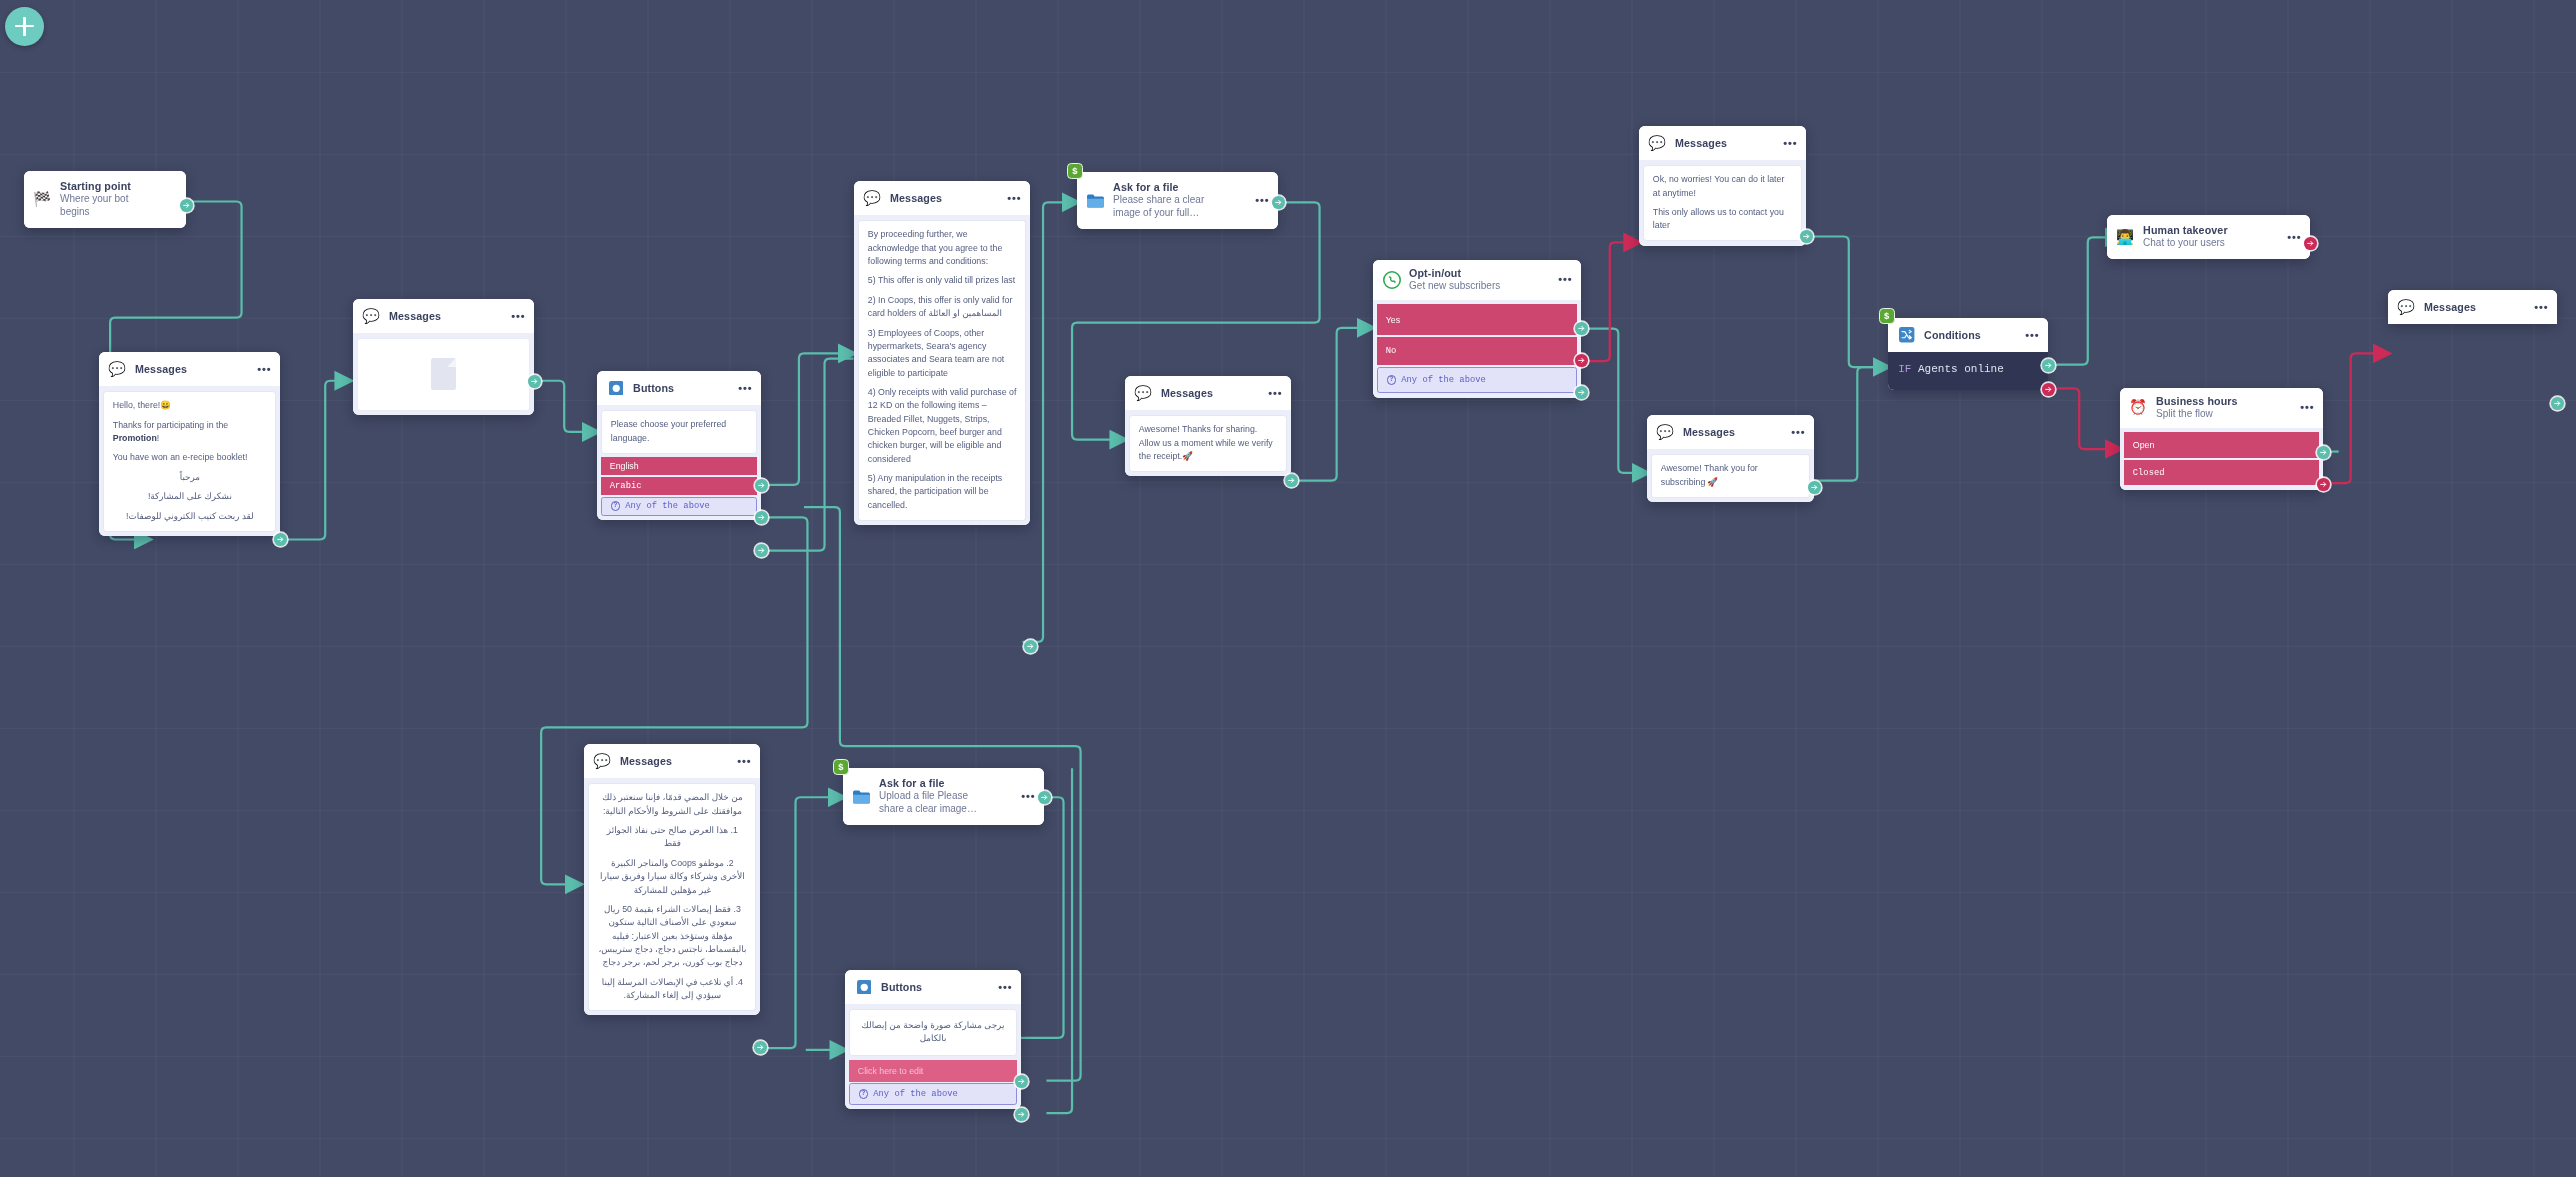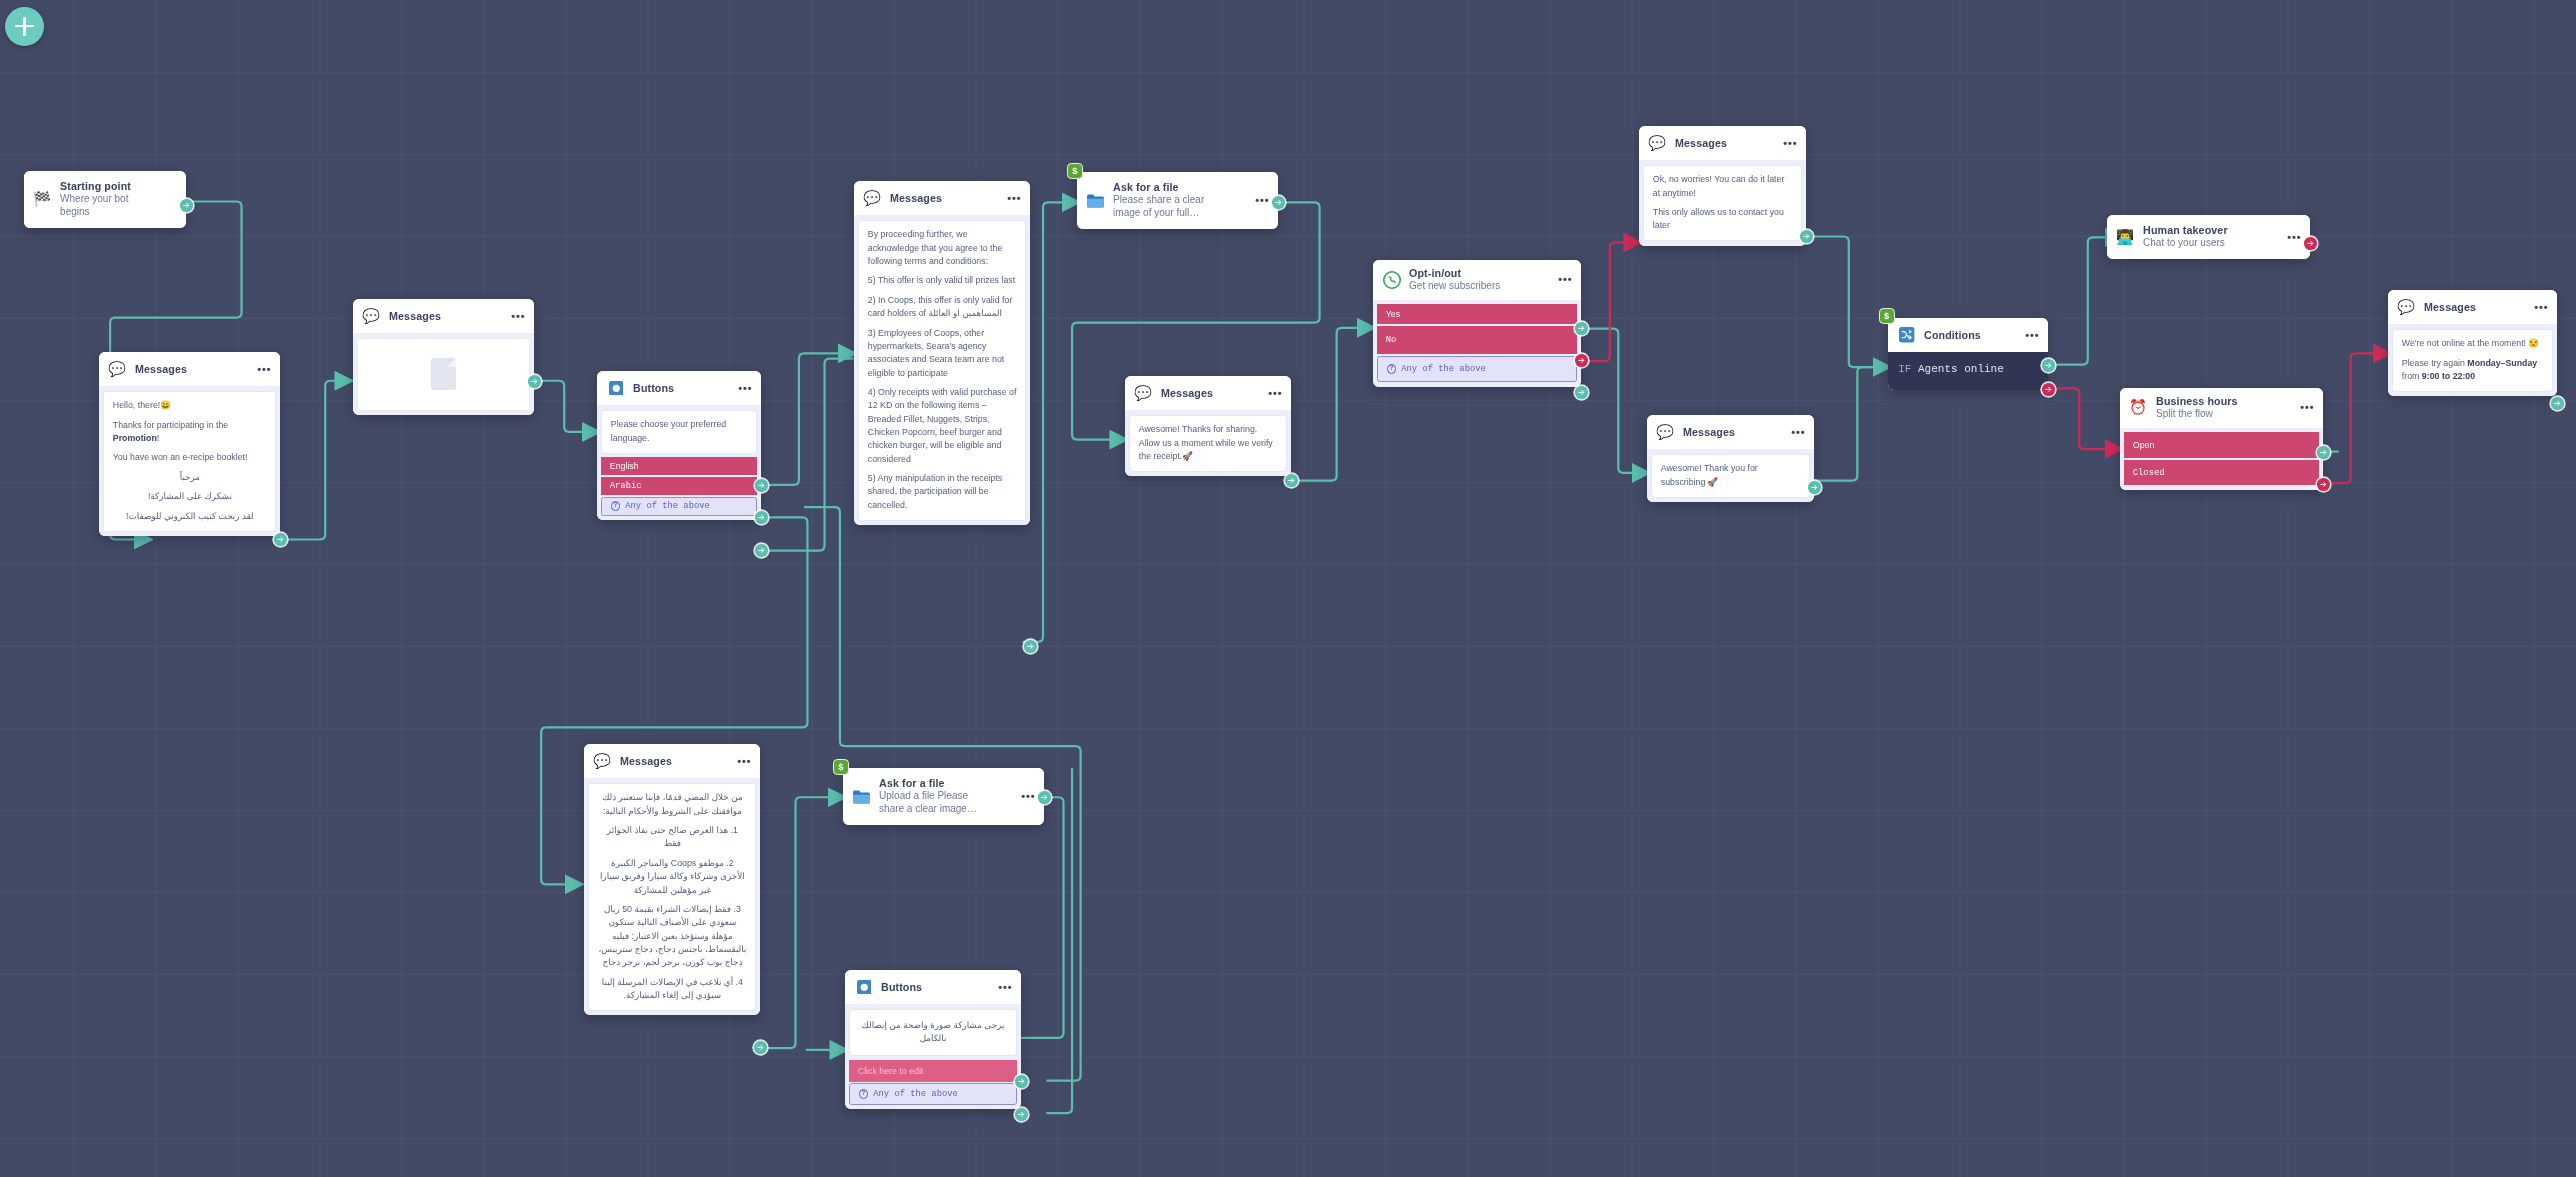--- a/index.html
+++ b/index.html
@@ -399,21 +399,21 @@
           </svg>
       </span>
       <span class="node-titlewrap">
         <span class="node-title" style="display:block">Opt-in/out</span>
         <span class="node-sub" style="display:block">Get new subscribers</span>
       </span>
       <span class="dots">•••</span>
     </div>
     <div class="node-body" style="padding:4.3px;">
       <div class="choices" style="margin-top:0">
-        <div class="choice" style="height:20px">Yes</div>
+        <div class="choice" style="height:31px">Yes</div>
         <div class="choice" style="height:28px">No</div>
         <div class="choice any" style="height:26.5px">
           <span class="q-icon">?</span>
           <span>Any of the above</span>
         </div>
       </div>
     </div>
     <div class="port green" style="right:-6.8px; top:62px;">
       <svg width="6.8" height="6.8" viewBox="0 0 10 10">
           <path d="M1,5 H8 M5.5,2 L8.5,5 L5.5,8" stroke="#fff" stroke-width="1.4" fill="none" stroke-linecap="round"></path>
@@ -535,26 +535,20 @@
           <path d="M1,5 H8 M5.5,2 L8.5,5 L5.5,8" stroke="#fff" stroke-width="1.4" fill="none" stroke-linecap="round"></path>
         </svg>
     </div>
   </div>
 
   <div class="node" style="left:2388px; top:290px; width:169px;">
     <div class="node-head">
       <span class="node-icon">💬</span>
       <span class="node-title" style="flex:1">Messages</span>
       <span class="dots">•••</span>
-    </div>
-    <div class="node-body">
-      <div class="bubble">
-        <p>We're not online at the moment! 😒</p>
-        <p><span>Please try again </span><b>Monday–Sunday</b><span> from </span><b>9:00 to 22:00</b></p>
-      </div>
     </div>
     <div class="port green" style="right:-6.8px; top:107px;">
       <svg width="6.8" height="6.8" viewBox="0 0 10 10">
           <path d="M1,5 H8 M5.5,2 L8.5,5 L5.5,8" stroke="#fff" stroke-width="1.4" fill="none" stroke-linecap="round"></path>
         </svg>
     </div>
   </div>
 
   <div class="node" style="left:584px; top:744px; width:176px;">
     <div class="node-head">

